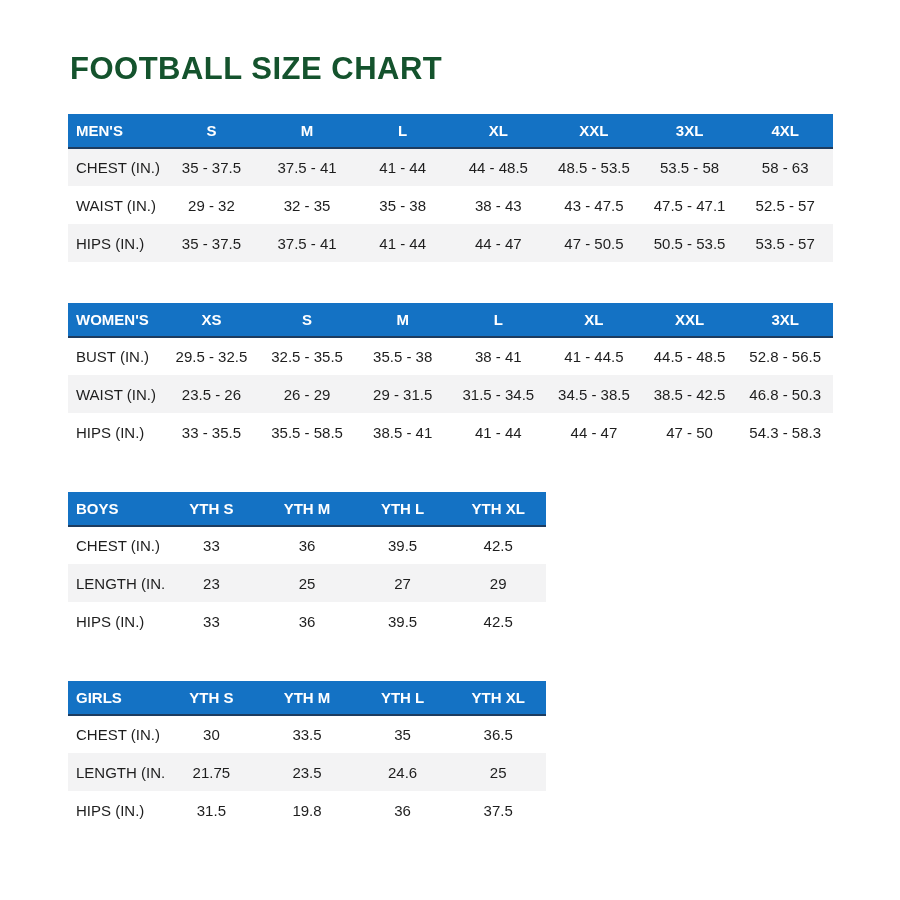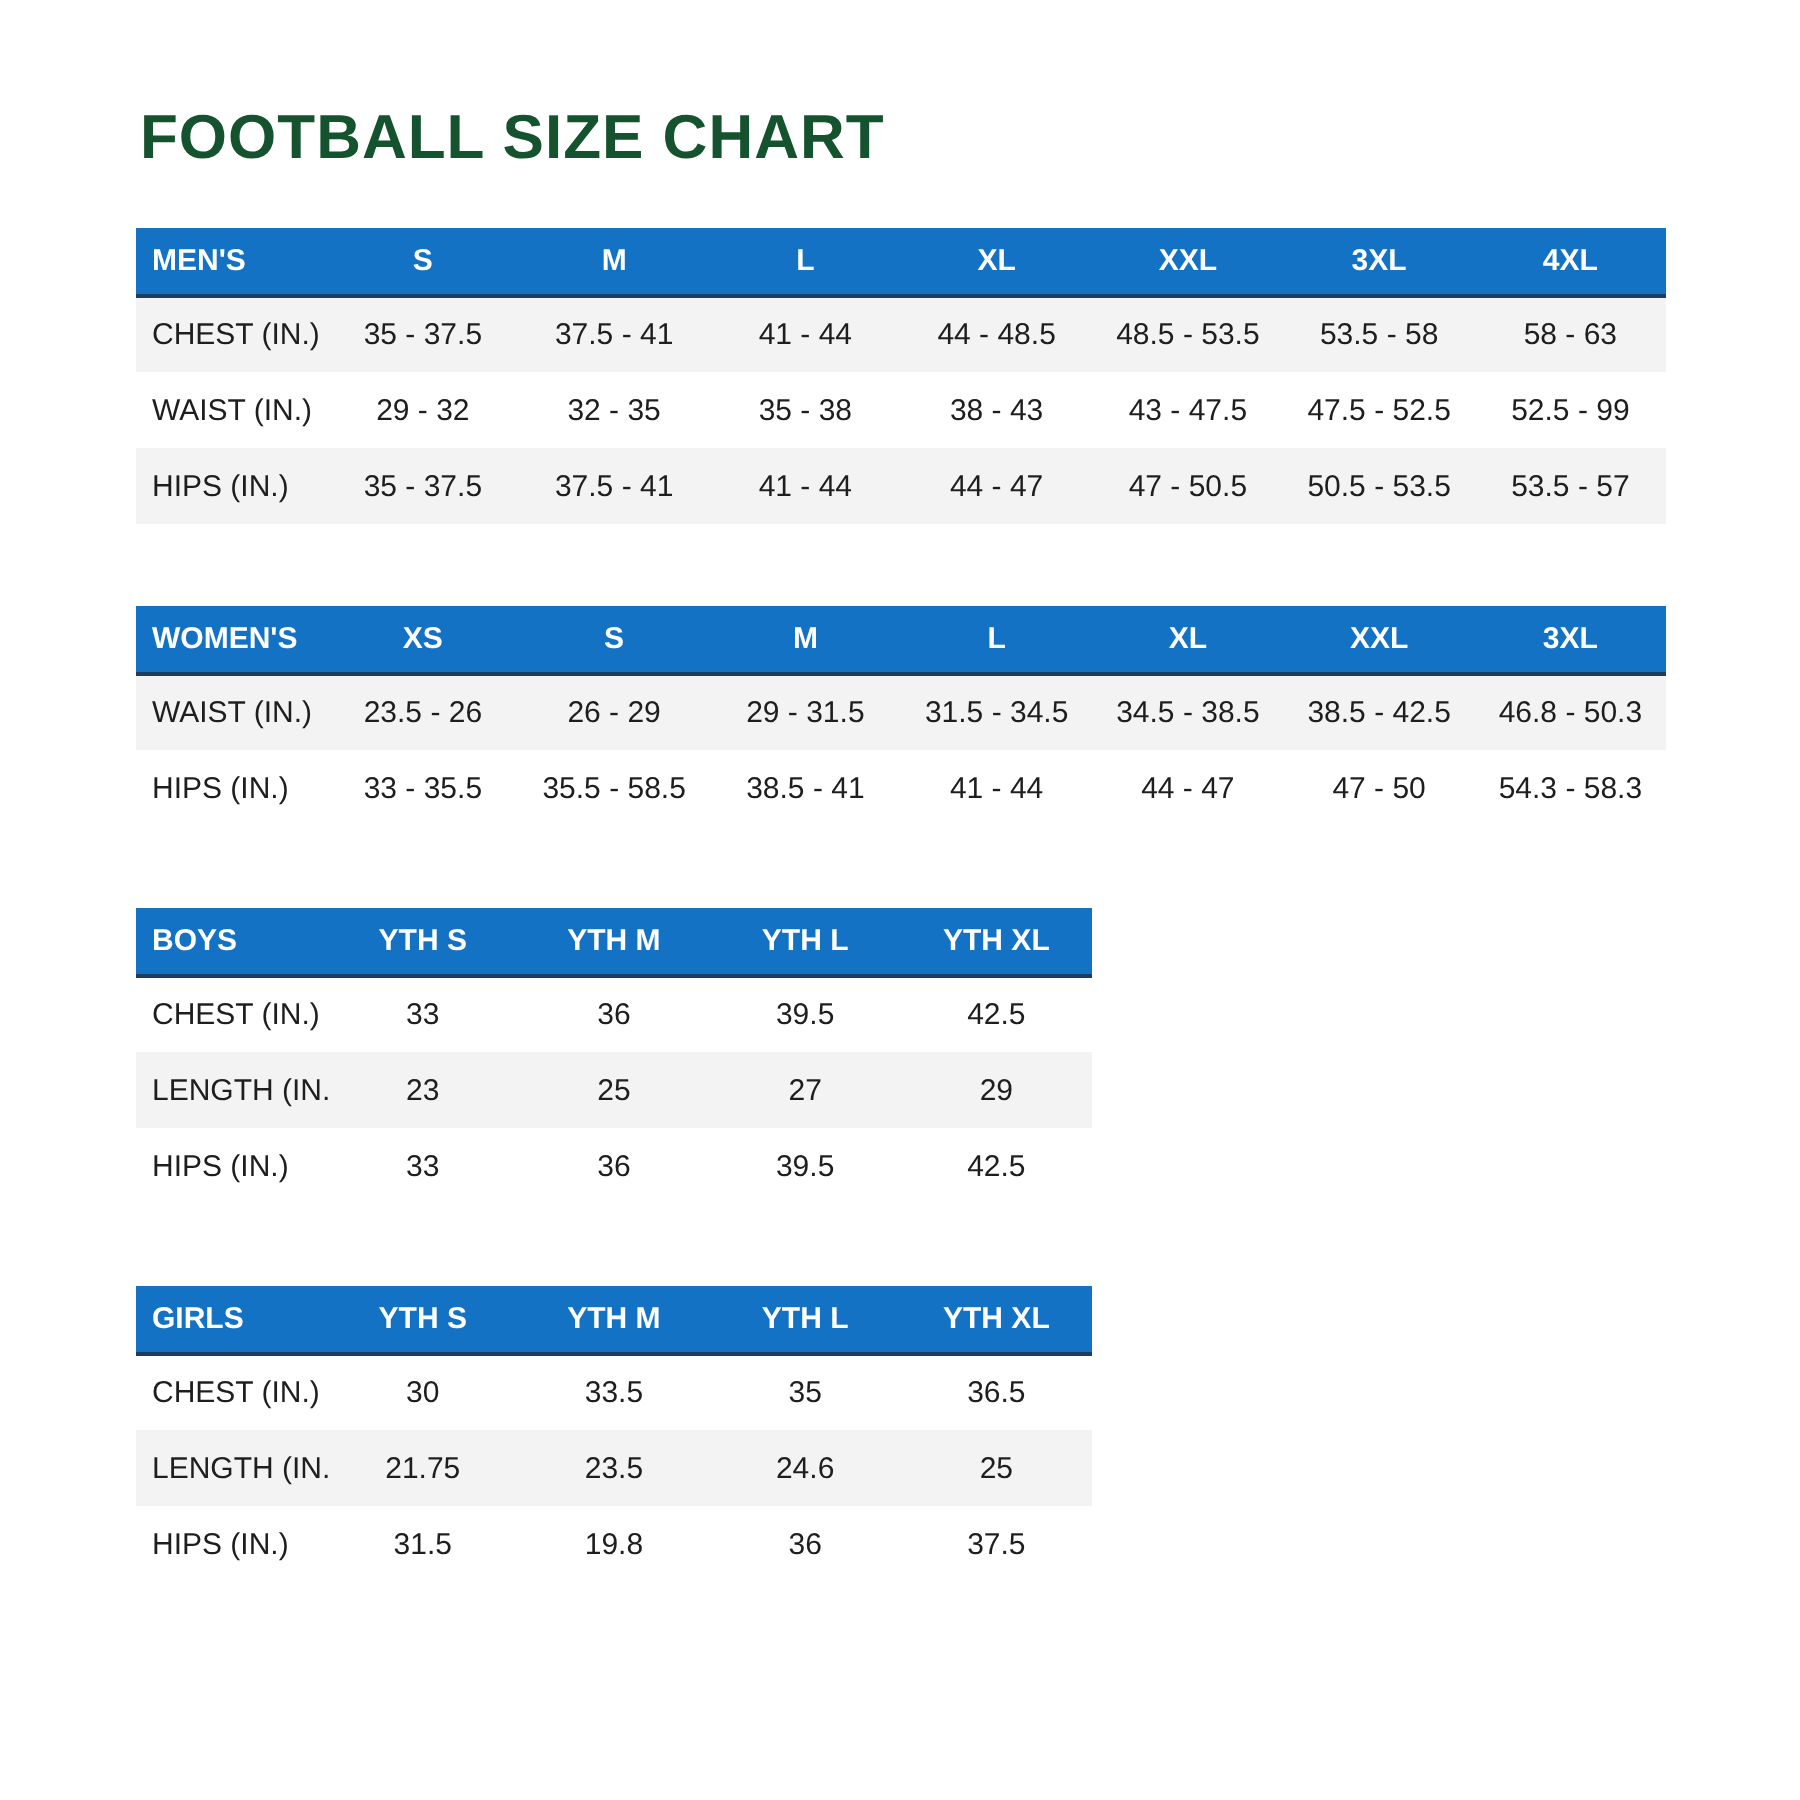--- a/index.html
+++ b/index.html
@@ -92,22 +92,22 @@
             <td>53.5 - 58</td>
             <td>58 - 63</td>
           </tr>
           <tr class="">
             <td class="label-col">WAIST (IN.)</td>
             <td>29 - 32</td>
             <td>32 - 35</td>
             <td>35 - 38</td>
             <td>38 - 43</td>
             <td>43 - 47.5</td>
-            <td>47.5 - 52.5</td>
-            <td>52.5 - 99</td>
+            <td>47.5 - 47.1</td>
+            <td>52.5 - 57</td>
           </tr>
           <tr class="shaded">
             <td class="label-col">HIPS (IN.)</td>
             <td>35 - 37.5</td>
             <td>37.5 - 41</td>
             <td>41 - 44</td>
             <td>44 - 47</td>
             <td>47 - 50.5</td>
             <td>50.5 - 53.5</td>
             <td>53.5 - 57</td>
@@ -121,20 +121,30 @@
             <th class="">XS</th>
             <th class="">S</th>
             <th class="">M</th>
             <th class="">L</th>
             <th class="">XL</th>
             <th class="">XXL</th>
             <th class="">3XL</th>
           </tr>
         </thead>
         <tbody>
+          <tr class="">
+            <td class="label-col">BUST (IN.)</td>
+            <td>29.5 - 32.5</td>
+            <td>32.5 - 35.5</td>
+            <td>35.5 - 38</td>
+            <td>38 - 41</td>
+            <td>41 - 44.5</td>
+            <td>44.5 - 48.5</td>
+            <td>52.8 - 56.5</td>
+          </tr>
           <tr class="shaded">
             <td class="label-col">WAIST (IN.)</td>
             <td>23.5 - 26</td>
             <td>26 - 29</td>
             <td>29 - 31.5</td>
             <td>31.5 - 34.5</td>
             <td>34.5 - 38.5</td>
             <td>38.5 - 42.5</td>
             <td>46.8 - 50.3</td>
           </tr>

